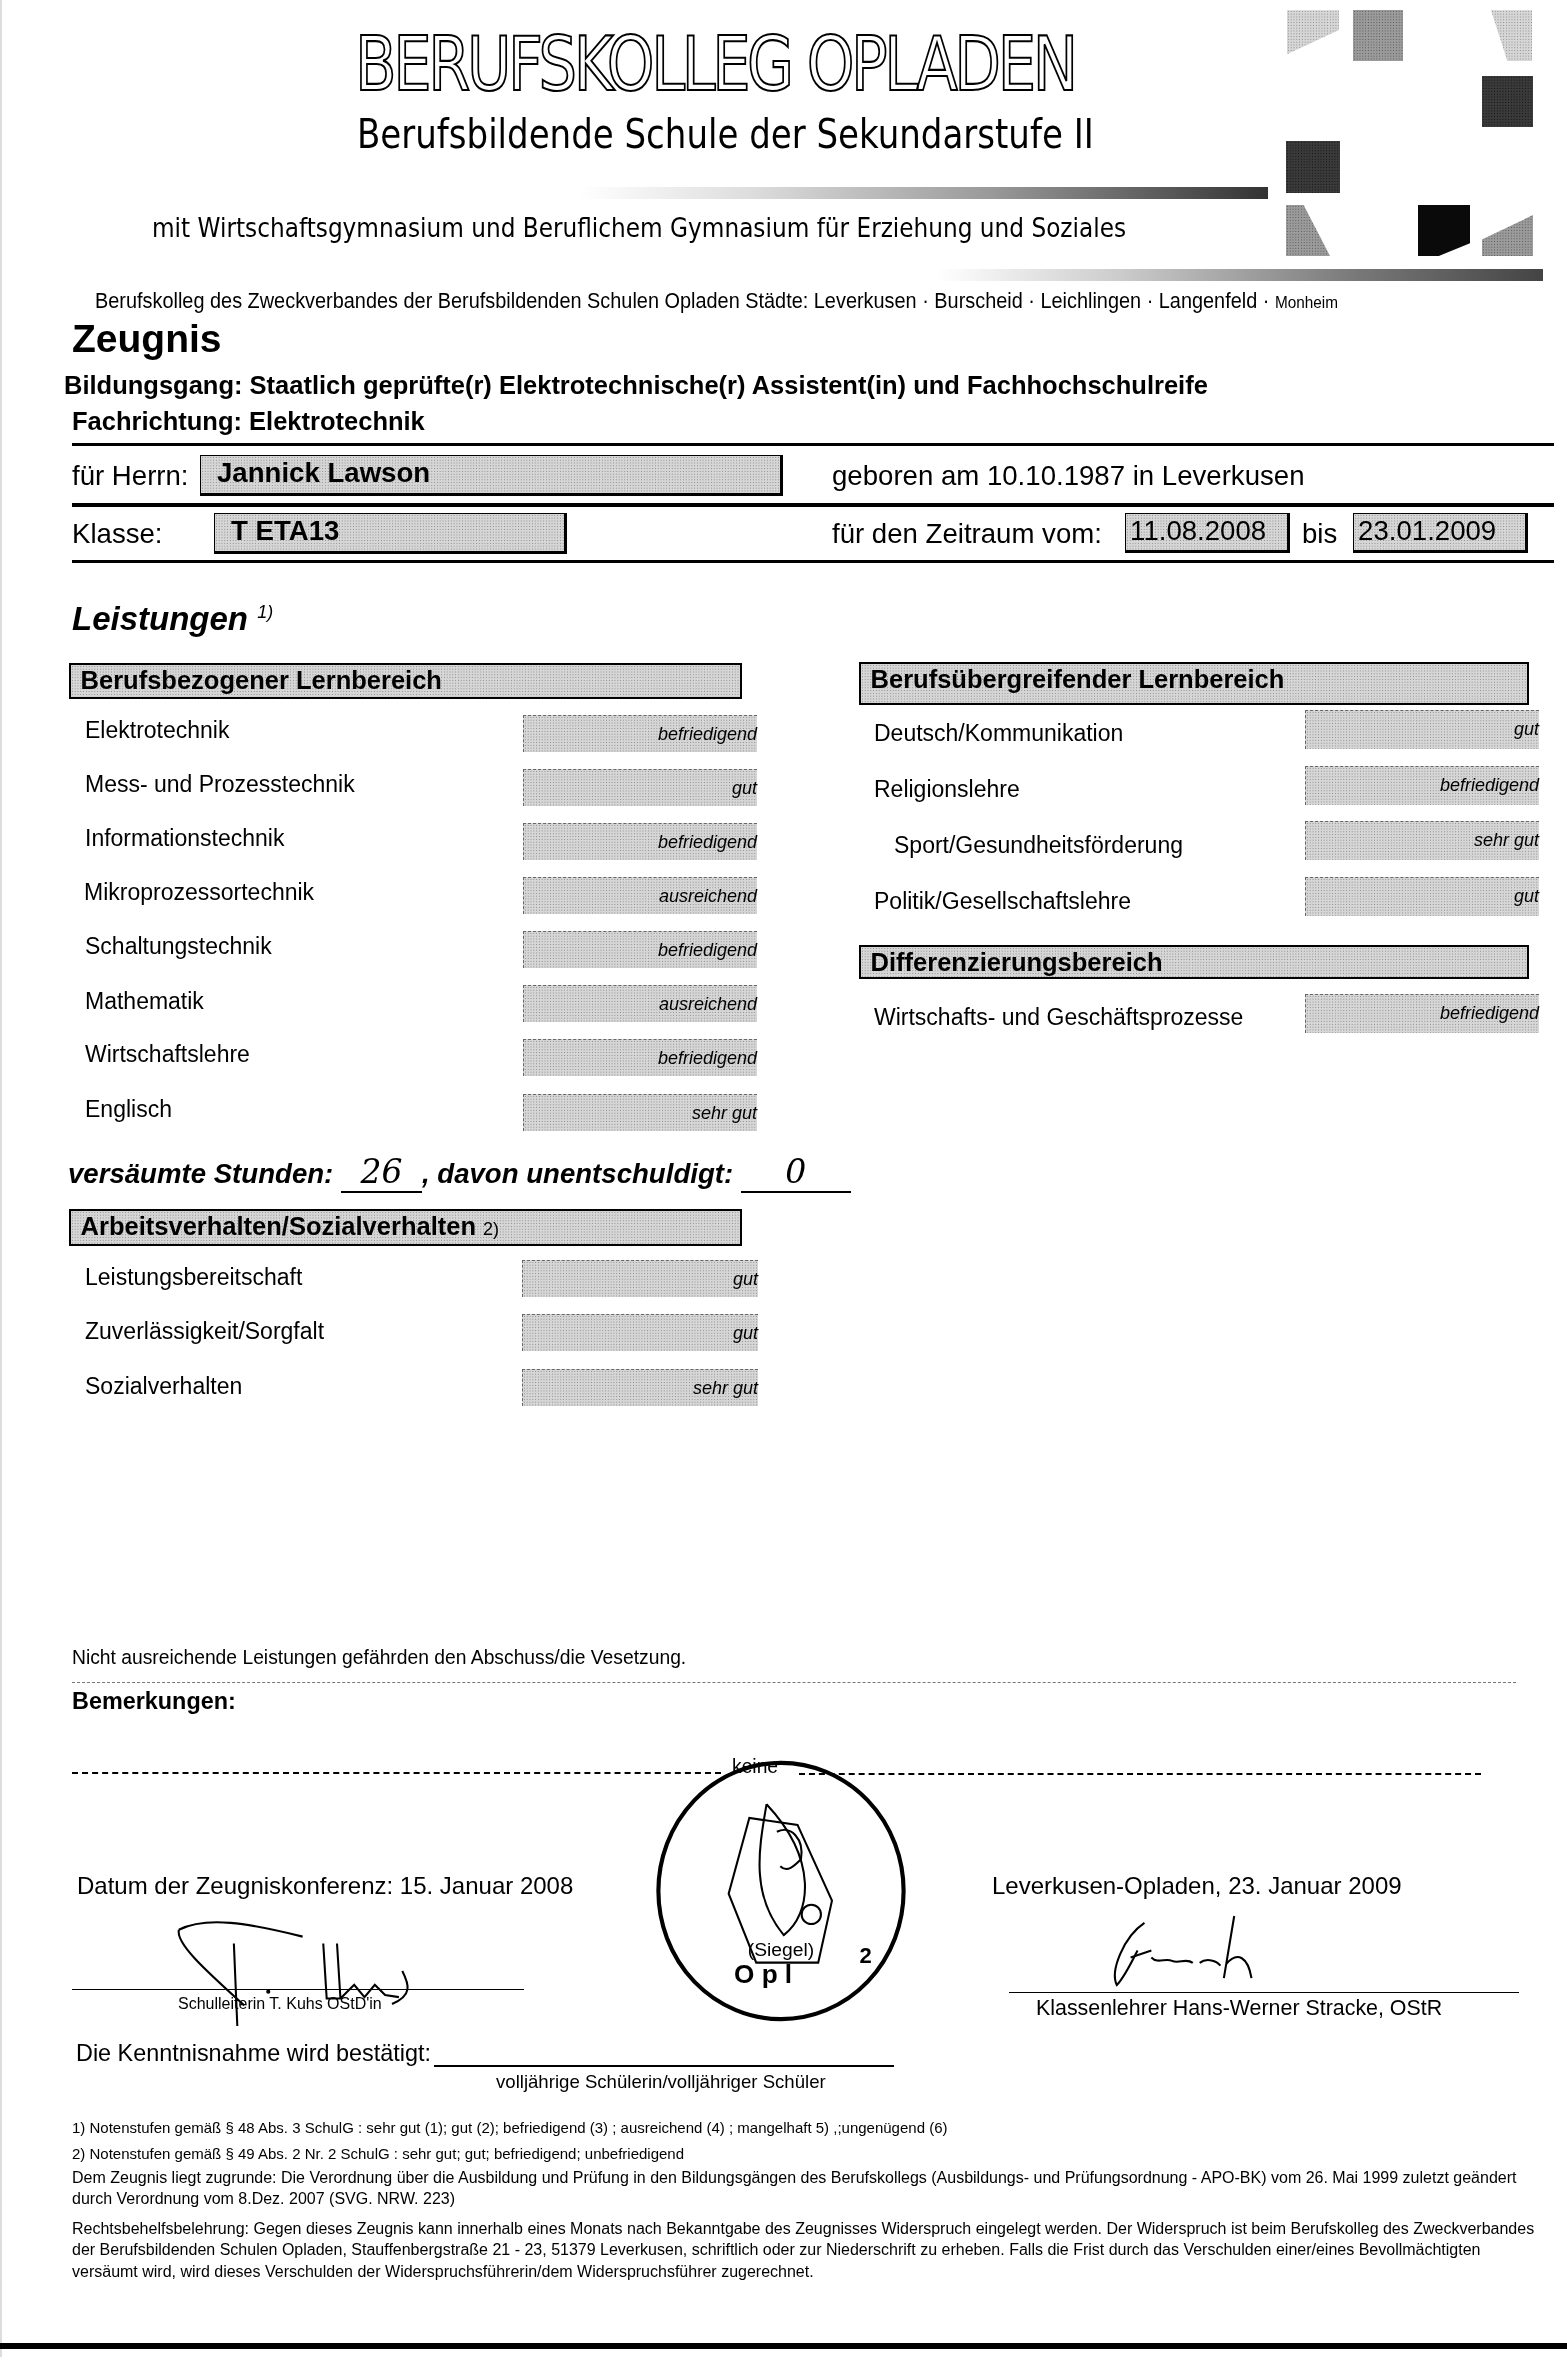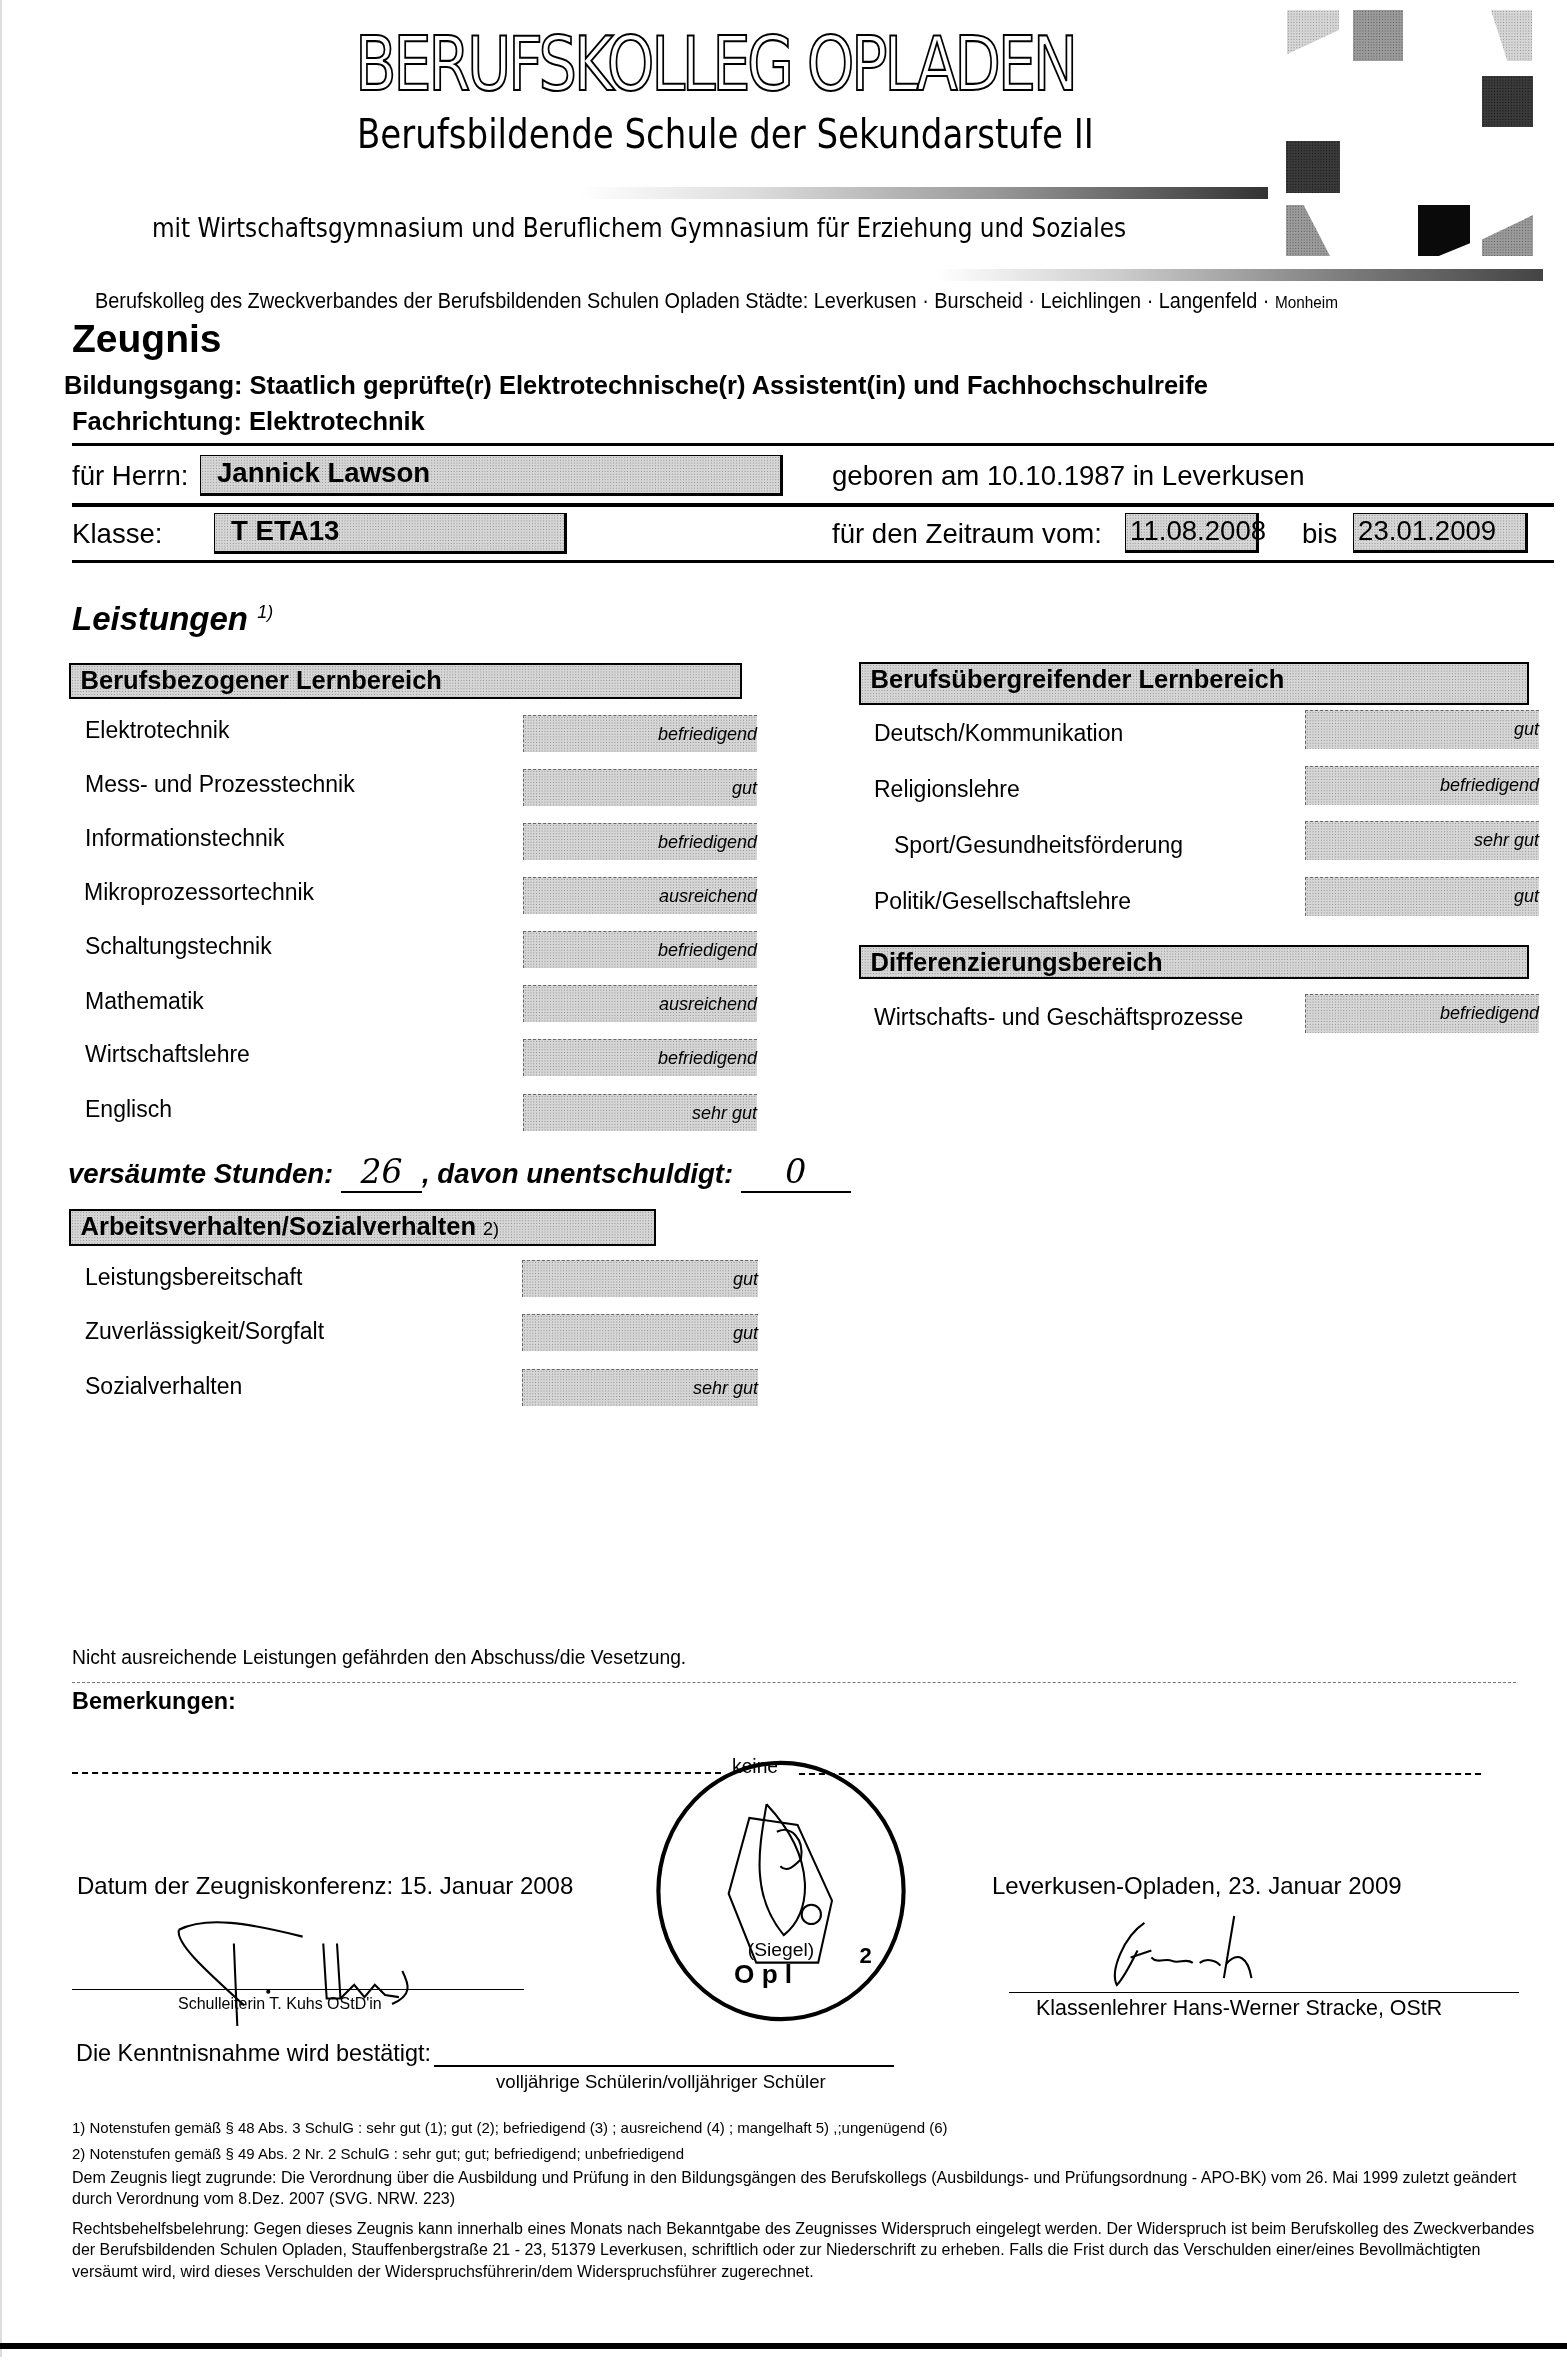--- a/index.html
+++ b/index.html
@@ -82,21 +82,21 @@
 <div class="hrule" style="top:443px;"></div>
 
 <div class="abs lbl" style="left:72px;top:460px;">für Herrn:</div>
 <div class="field dither" style="left:200px;top:455px;width:583px;height:41px;">Jannick Lawson</div>
 <div class="abs lbl" style="left:832px;top:460px;">geboren am 10.10.1987 in Leverkusen</div>
 <div class="hrule" style="top:503px;height:4.1px;"></div>
 
 <div class="abs lbl" style="left:72px;top:518px;">Klasse:</div>
 <div class="field dither" style="left:214px;top:513px;width:353px;height:41px;">T ETA13</div>
 <div class="abs lbl" style="left:832px;top:518px;">für den Zeitraum vom:</div>
-<div class="field dither" style="left:1125px;top:513px;width:134px;height:40px;font-weight:400;padding-left:4.1px;">11.08.2008</div>
+<div class="field dither" style="left:1125px;top:513px;width:165px;height:40px;font-weight:400;padding-left:4.1px;">11.08.2008</div>
 <div class="abs lbl" style="left:1302px;top:518px;">bis</div>
 <div class="field dither" style="left:1353px;top:513px;width:175px;height:40px;font-weight:400;padding-left:4.1px;">23.01.2009</div>
 <div class="hrule" style="top:560px;"></div>
 
 <div class="abs leist">
   <span>Leistungen</span>
   <sup>1)</sup>
 </div>
 
 <div class="sec-head dither" style="left:69px;top:663px;width:673px;height:36px;">Berufsbezogener Lernbereich</div>
@@ -164,21 +164,21 @@
     <div class="grade dither" style="left:1285px;top:994px;width:234px;height:39px;">befriedigend</div>
   </div>
 </div>
 
 <div class="abs absent">
   <span>versäumte Stunden:</span>
   <span class="hand" style="width:81px;">26</span><span>, davon unentschuldigt:</span>
   <span class="hand" style="width:110px;">0</span>
 </div>
 
-<div class="sec-head dither" style="left:69px;top:1209px;width:587px;height:37px;">
+<div class="sec-head dither" style="left:69px;top:1209px;width:673px;height:37px;">
   <span>Arbeitsverhalten/Sozialverhalten</span>
   <span style="font-size:18px;font-weight:400;">2)</span>
 </div>
 <div>
   <div>
     <div class="subj" style="left:85px;top:1264px;">Leistungsbereitschaft</div>
     <div class="grade dither" style="left:502px;top:1260px;width:236px;height:37px;">gut</div>
   </div>
   <div>
     <div class="subj" style="left:85px;top:1318px;">Zuverlässigkeit/Sorgfalt</div>

